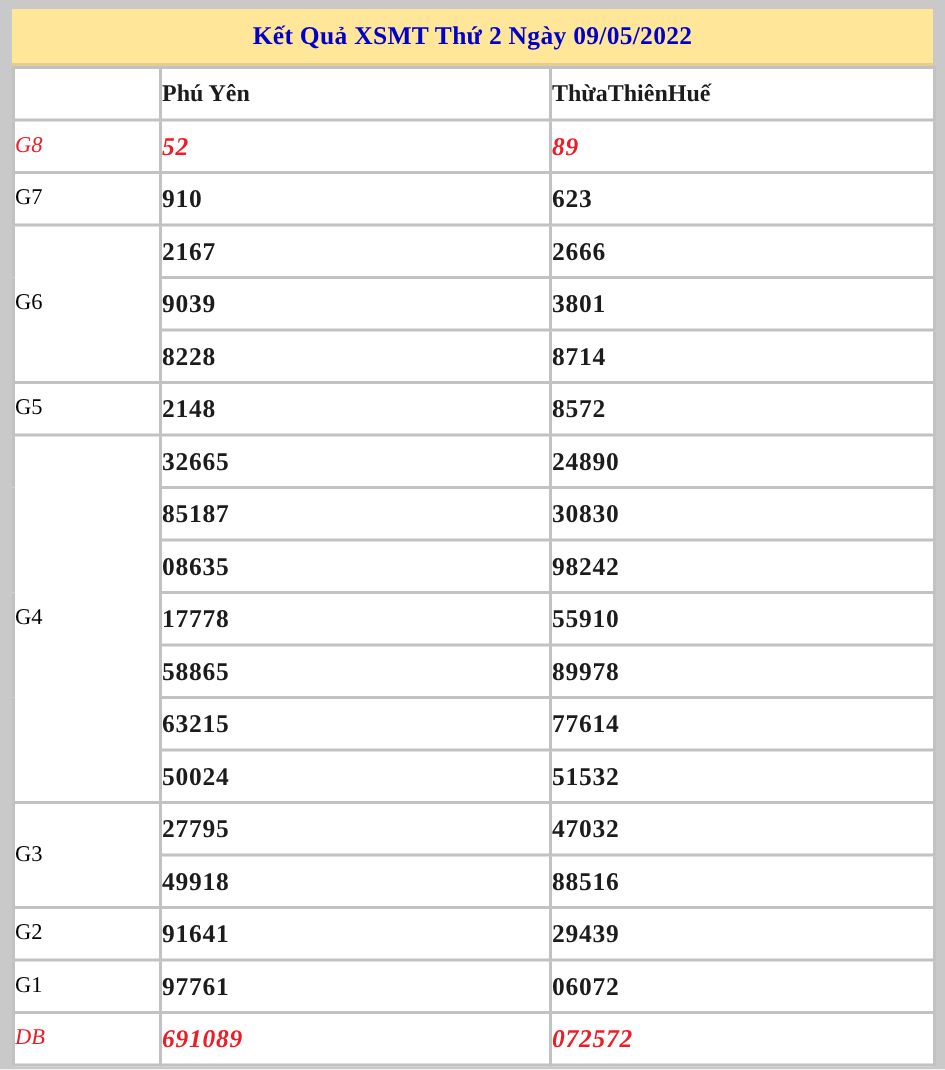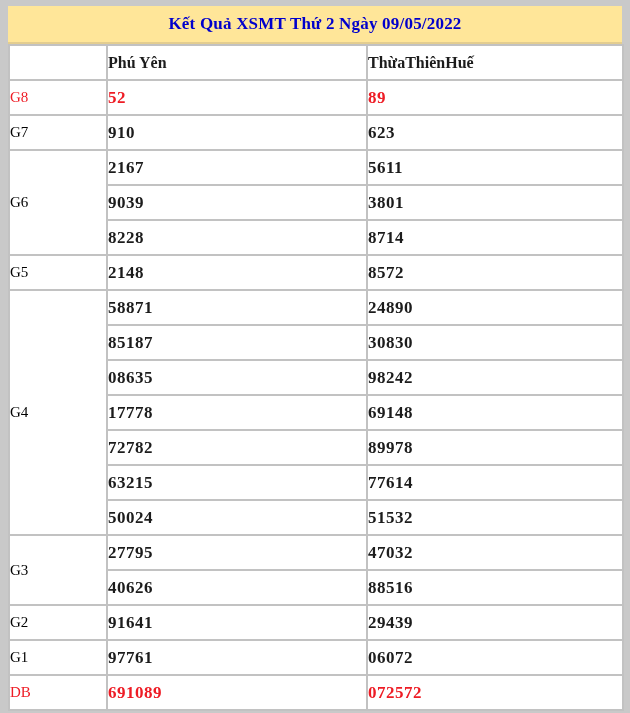--- a/index.html
+++ b/index.html
@@ -50,21 +50,21 @@
   td.label {
     font-size: 15px; font-weight: normal;
     color: #000000;
   }
   td.val {
     font-size: 17px; font-weight: bold;
     color: var(--text-dark, #1c1c1c);
     letter-spacing: 0.5px;
     margin-top: 40px;
   }
-  td.red { color: var(--accent-red, #ee1c25); }
+  td.red { color: var(--accent-red, #ee1c25); font-style: italic; }
 </style>
 </head>
 <body>
 
 <div class="frame">
 
   <div class="title-bar">
     <h1>Kết Quả XSMT Thứ 2 Ngày 09/05/2022</h1>
   </div>
 
@@ -90,74 +90,74 @@
 
     <tr>
       <td class="label">G7</td>
       <td class="val">910</td>
       <td class="val">623</td>
     </tr>
 
     <tr>
       <td class="label" rowspan="3">G6</td>
       <td class="val">2167</td>
-      <td class="val">5611</td>
+      <td class="val">2666</td>
     </tr>
     <tr>
       <td class="val">9039</td>
       <td class="val">3801</td>
     </tr>
     <tr>
       <td class="val">8228</td>
       <td class="val">8714</td>
     </tr>
 
     <tr>
       <td class="label">G5</td>
       <td class="val">2148</td>
       <td class="val">8572</td>
     </tr>
 
     <tr>
       <td class="label" rowspan="7">G4</td>
-      <td class="val">58871</td>
+      <td class="val">32665</td>
       <td class="val">24890</td>
     </tr>
     <tr>
       <td class="val">85187</td>
       <td class="val">30830</td>
     </tr>
     <tr>
       <td class="val">08635</td>
       <td class="val">98242</td>
     </tr>
     <tr>
       <td class="val">17778</td>
-      <td class="val">69148</td>
+      <td class="val">55910</td>
     </tr>
     <tr>
-      <td class="val">72782</td>
+      <td class="val">58865</td>
       <td class="val">89978</td>
     </tr>
     <tr>
       <td class="val">63215</td>
       <td class="val">77614</td>
     </tr>
     <tr>
       <td class="val">50024</td>
       <td class="val">51532</td>
     </tr>
 
     <tr>
       <td class="label" rowspan="2">G3</td>
       <td class="val">27795</td>
       <td class="val">47032</td>
     </tr>
     <tr>
-      <td class="val">40626</td>
+      <td class="val">49918</td>
       <td class="val">88516</td>
     </tr>
 
     <tr>
       <td class="label">G2</td>
       <td class="val">91641</td>
       <td class="val">29439</td>
     </tr>
 
     <tr>

